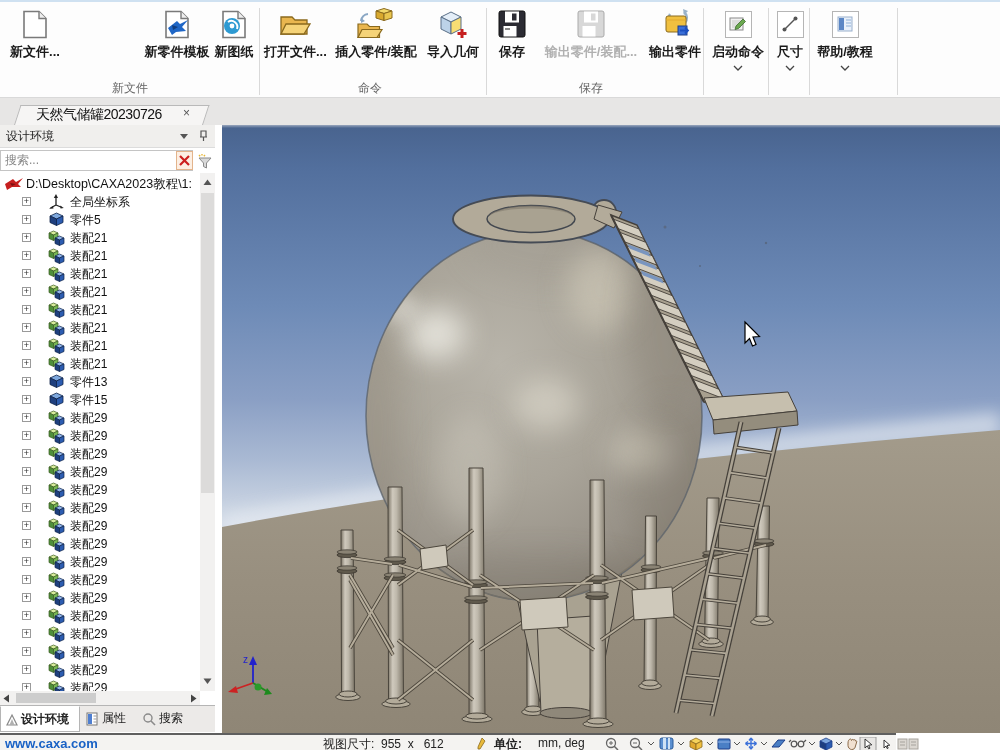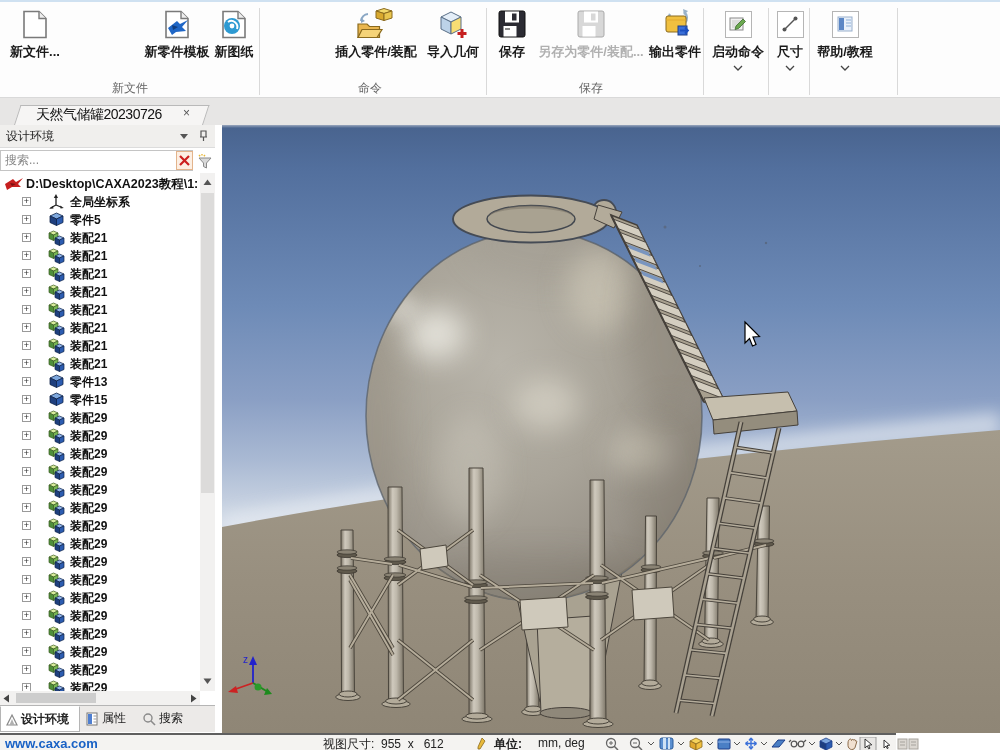--- a/index.html
+++ b/index.html
@@ -21,21 +21,21 @@
 #doctabtxt{position:absolute;left:36px;top:106px;width:165px;font-size:14px;font-weight:normal;color:#111;white-space:nowrap;letter-spacing:-0.5px}
 #doctabx{position:absolute;left:183px;top:106px;font-size:12px;color:#555}
 
 #lpanel{position:absolute;left:0;top:125px;width:215px;height:608px;background:#fff}
 #lphead{position:absolute;left:0;top:0;width:215px;height:23px;background:#f0efed;border-bottom:1px solid #dcdcdc;font-size:12px;color:#222;line-height:23px;padding-left:6px}
 #srchrow{position:absolute;left:0;top:23px;width:215px;height:25px;background:#fff}
 #srchbox{position:absolute;left:0;top:2px;width:193px;height:21px;border:1px solid #c4c4c4;background:#fff;font-size:12px;color:#888;line-height:19px;padding-left:4px}
 #xbtn{position:absolute;left:176px;top:3px;width:17px;height:19px;background:#fcefe3;border:1px solid #e3b48c;text-align:center}
 .tree{position:absolute;left:0;top:50px;width:200px;height:516px;overflow:hidden;background:#fff}
 .trow{position:relative;height:18px;white-space:nowrap}
-.trow .tt{position:absolute;left:70px;top:1px;font-size:12px;font-weight:bold;color:#111}
+.trow .tt{position:absolute;left:70px;top:1px;font-size:12px;font-weight:normal;color:#111}
 .trow .texp{position:absolute;left:22px;top:4px;width:9px;height:9px;border:1px solid #9a9a9a;background:#fff;font-size:9px;line-height:7px;text-align:center;color:#333}
 .trow .tico{position:absolute;left:48px;top:0px}
 
 #vsb{position:absolute;left:200px;top:48px;width:15px;height:518px;background:#f2f1f0}
 
 #hsb{position:absolute;left:0;top:566px;width:200px;height:14px;background:#f2f1f0}
 #hsbthumb{position:absolute;left:16px;top:2px;width:80px;height:10px;background:#cdcdcd}
 
 #btabs{position:absolute;left:0;top:580px;width:215px;height:27px;background:#eceae8;border-top:1px solid #b5b5b5}
 .btab{position:absolute;top:0;height:26px;font-size:12px;color:#222;line-height:25px}
@@ -82,20 +82,29 @@
             <path d="M4 1.5 h15 l7 7 v19 h-22 z" fill="#fff" stroke="#7a7a7a" stroke-width="1.6"></path>
             <path d="M19 1.5 v7 h7" fill="#eee" stroke="#7a7a7a" stroke-width="1.4"></path>
             <circle cx="13" cy="16" r="8" fill="#2e9ad2"></circle>
             <path d="M9 12 a6 6 0 0 1 9 7" fill="none" stroke="#fff" stroke-width="2"></path>
             <circle cx="13" cy="16" r="2.4" fill="#fff"></circle>
           </svg>
 </div>
         <div class="rlab">新图纸</div>
       </div>
 <div class="glab" style="left:112px">新文件</div>
+<div class="rbtn" style="left:264px;width:62px">
+        <div class="ric">
+<svg width="34" height="30">
+            <path d="M3 8 h11 l3 3 h12 v14 h-26 z" fill="#e9b64f" stroke="#8a6a1e" stroke-width="1.3"></path>
+            <path d="M3 25 l5 -10 h24 l-6 10 z" fill="#f5d378" stroke="#8a6a1e" stroke-width="1.3"></path>
+          </svg>
+</div>
+        <div class="rlab">打开文件...</div>
+      </div>
 <div class="rbtn" style="left:330px;width:92px">
         <div class="ric">
 <svg width="40" height="32">
             <path d="M20 3 l8 -2.5 8 2.5 -8 2.5 z" fill="#f2d96c" stroke="#8a6a1e"></path>
             <path d="M20 3 v7 l8 2.5 v-7 z" fill="#d9a92e" stroke="#8a6a1e"></path>
             <path d="M36 3 v7 l-8 2.5 v-7 z" fill="#e9c64f" stroke="#8a6a1e"></path>
             <path d="M12 6 a8 8 0 0 0 -7 7" fill="none" stroke="#8aa7c4" stroke-width="2.2"></path>
             <path d="M5 10 l0 5 4 -2 z" fill="#8aa7c4"></path>
             <path d="M2 16 h9 l2.5 2.5 h10 v11 h-21.5 z" fill="#e9b64f" stroke="#8a6a1e" stroke-width="1.2"></path>
             <path d="M2 29.5 l4 -8 h20 l-5 8 z" fill="#f5d378" stroke="#8a6a1e" stroke-width="1.2"></path>
@@ -129,21 +138,21 @@
       </div>
 <div class="rbtn" style="left:532px;width:118px">
         <div class="ric">
 <svg width="30" height="30">
             <rect x="2" y="2" width="26" height="26" rx="2" fill="#d8d8d8" stroke="#aaa"></rect>
             <rect x="8" y="2.5" width="14" height="11" fill="#fff"></rect>
             <rect x="15" y="4.5" width="4.5" height="7" fill="#d8d8d8"></rect>
             <rect x="6.5" y="17" width="13" height="10.5" fill="#fff"></rect>
           </svg>
 </div>
-        <div class="rlab dis">另存为零件/装配...</div>
+        <div class="rlab dis">输出零件/装配...</div>
       </div>
 <div class="rbtn" style="left:648px;width:54px">
         <div class="ric">
 <svg width="38" height="32">
             <path d="M14 6 a9 8 0 1 0 14 -2" fill="none" stroke="#9ab2c9" stroke-width="2.4"></path>
             <path d="M27 1 l5 2 -4 4 z" fill="#9ab2c9"></path>
             <rect x="10" y="8" width="20" height="16" rx="2" fill="#f0c040" stroke="#8a6a1e"></rect>
             <path d="M10 12 l20 0" stroke="#e2a92e"></path>
             <rect x="22" y="18" width="9" height="9" fill="#3a6fd8" stroke="#1d3f8a"></rect>
             <path d="M24 22.5 h8 m-3 -3 l3 3 -3 3" stroke="#1d50c0" stroke-width="1.8" fill="none"></path>

